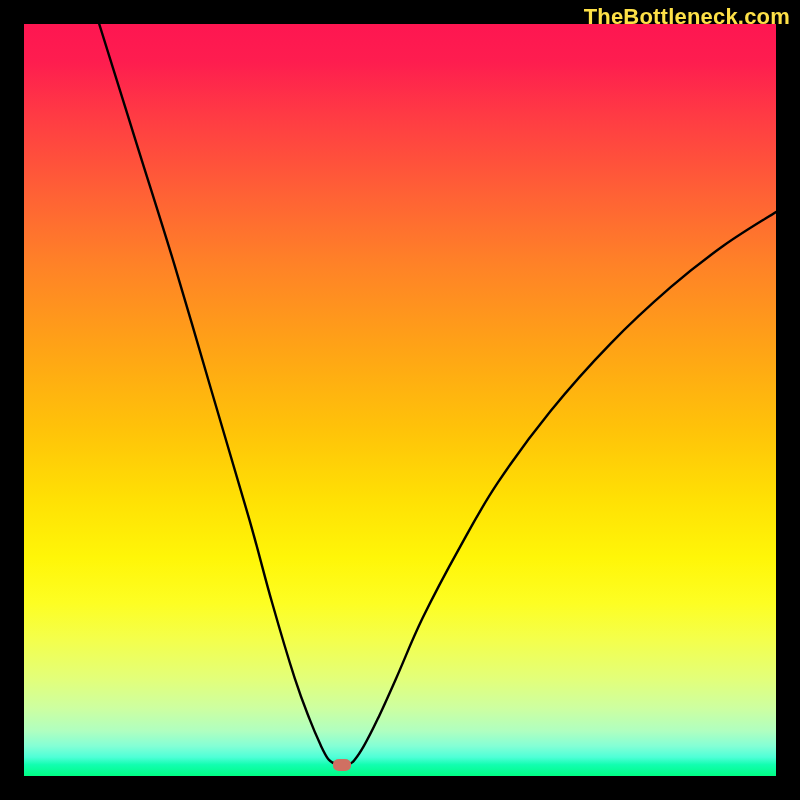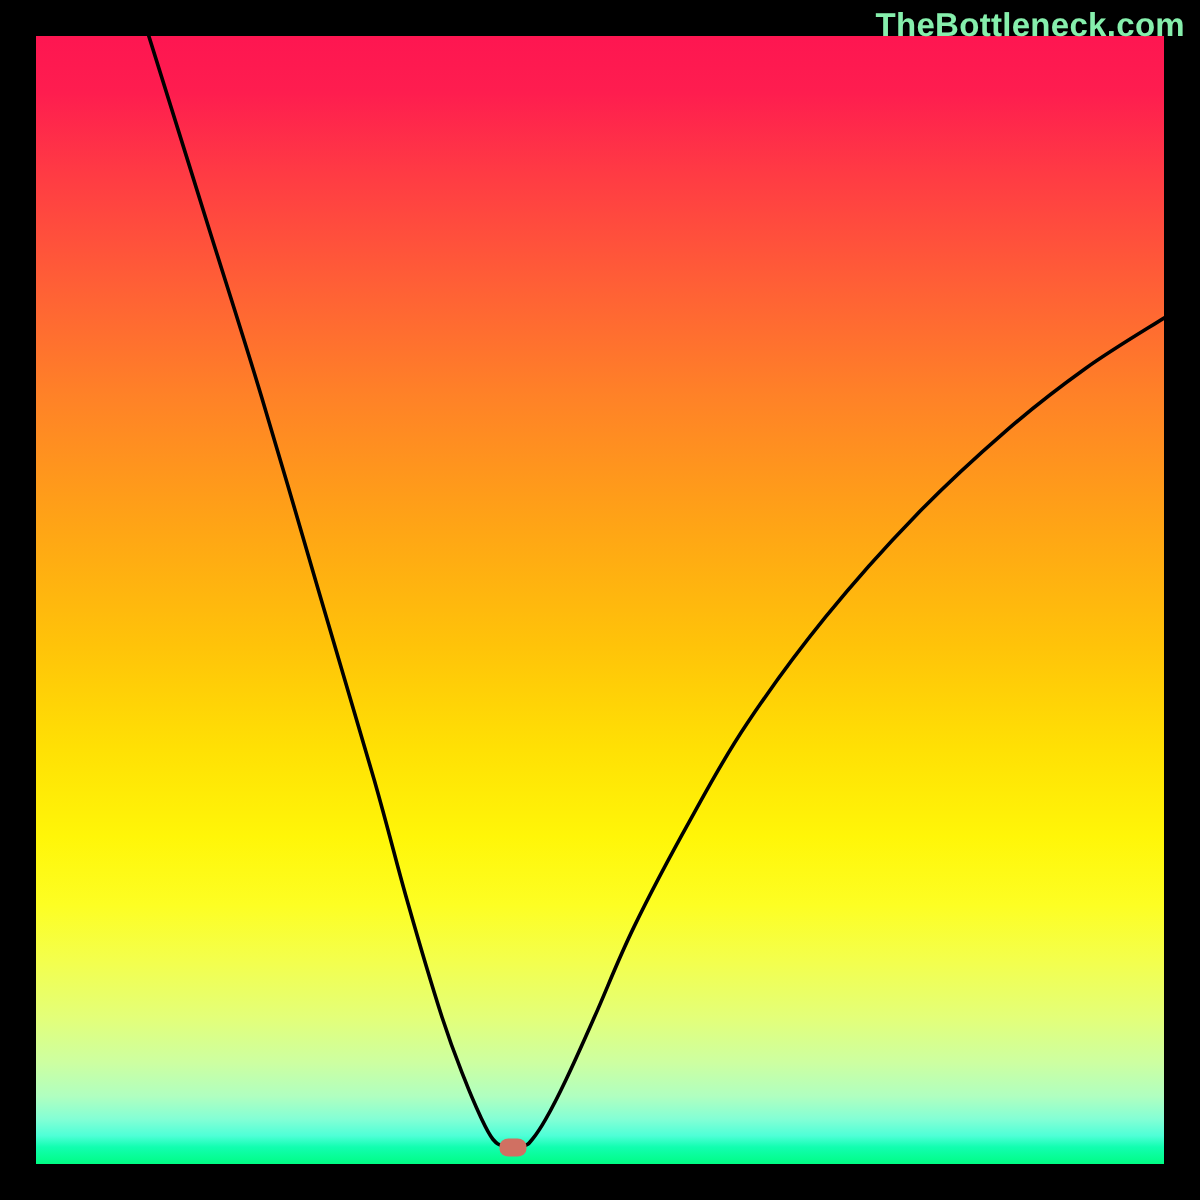--- a/index.html
+++ b/index.html
@@ -14,21 +14,21 @@
   .outer {
     position: relative;
     width: 800px;
     height: 800px;
     background: #000;
   }
   .watermark {
     position: absolute;
     top: 4px;
     right: 10px;
-    color: #86efac;
+    color: #fde047;
     font-size: 22px;
     font-weight: 600;
     letter-spacing: 0.2px;
     z-index: 5;
   }
   .plot-area {
     position: absolute;
     left: 24px;
     top: 24px;
     width: 752px;

